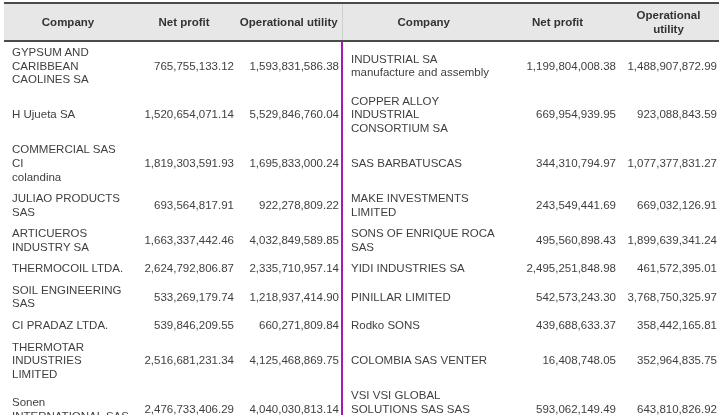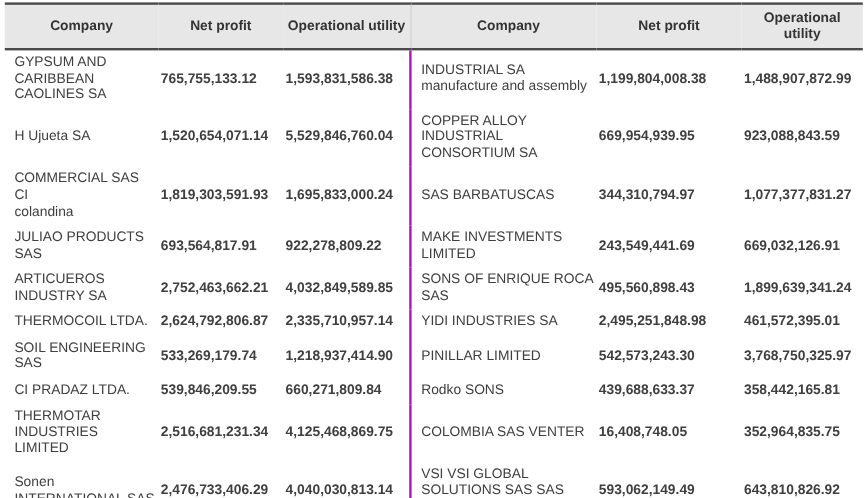--- a/index.html
+++ b/index.html
@@ -23,21 +23,21 @@
     background:#e7e7e7;color:#333333;font-weight:bold;
     text-align:center;vertical-align:middle;
     border-top:2px solid #4b4b4b;border-bottom:2px solid #4b4b4b;
     padding:3px 2px;line-height:1.25;height:30px;
   }
   td{
     vertical-align:middle;padding:4px 2px;line-height:1.18;
     background:#ffffff;
   }
   td.company{text-align:left;white-space:pre-line;padding-left:8px;}
-  td.num{text-align:left;white-space:nowrap;padding-right:2px;font-weight:bold;}
+  td.num{text-align:right;white-space:nowrap;padding-right:2px;}
   .r-company{border-left:2px solid #a21caf;padding-left:10px;}
   th.r-company{border-left:1px solid #d0d0d0;}
   tbody tr:last-child td{border-bottom:2px solid #4b4b4b;}
 </style>
 </head>
 <body>
 
 <table>
   <colgroup>
     <col class="c-company-l">
@@ -94,21 +94,21 @@
       <td class="num">693,564,817.91</td>
       <td class="num">922,278,809.22</td>
       <td class="company r-company">MAKE INVESTMENTS
 LIMITED</td>
       <td class="num">243,549,441.69</td>
       <td class="num">669,032,126.91</td>
     </tr>
     <tr>
       <td class="company">ARTICUEROS
 INDUSTRY SA</td>
-      <td class="num">2,752,463,662.21</td>
+      <td class="num">1,663,337,442.46</td>
       <td class="num">4,032,849,589.85</td>
       <td class="company r-company">SONS OF ENRIQUE ROCA
 SAS</td>
       <td class="num">495,560,898.43</td>
       <td class="num">1,899,639,341.24</td>
     </tr>
     <tr>
       <td class="company">THERMOCOIL LTDA.</td>
       <td class="num">2,624,792,806.87</td>
       <td class="num">2,335,710,957.14</td>

